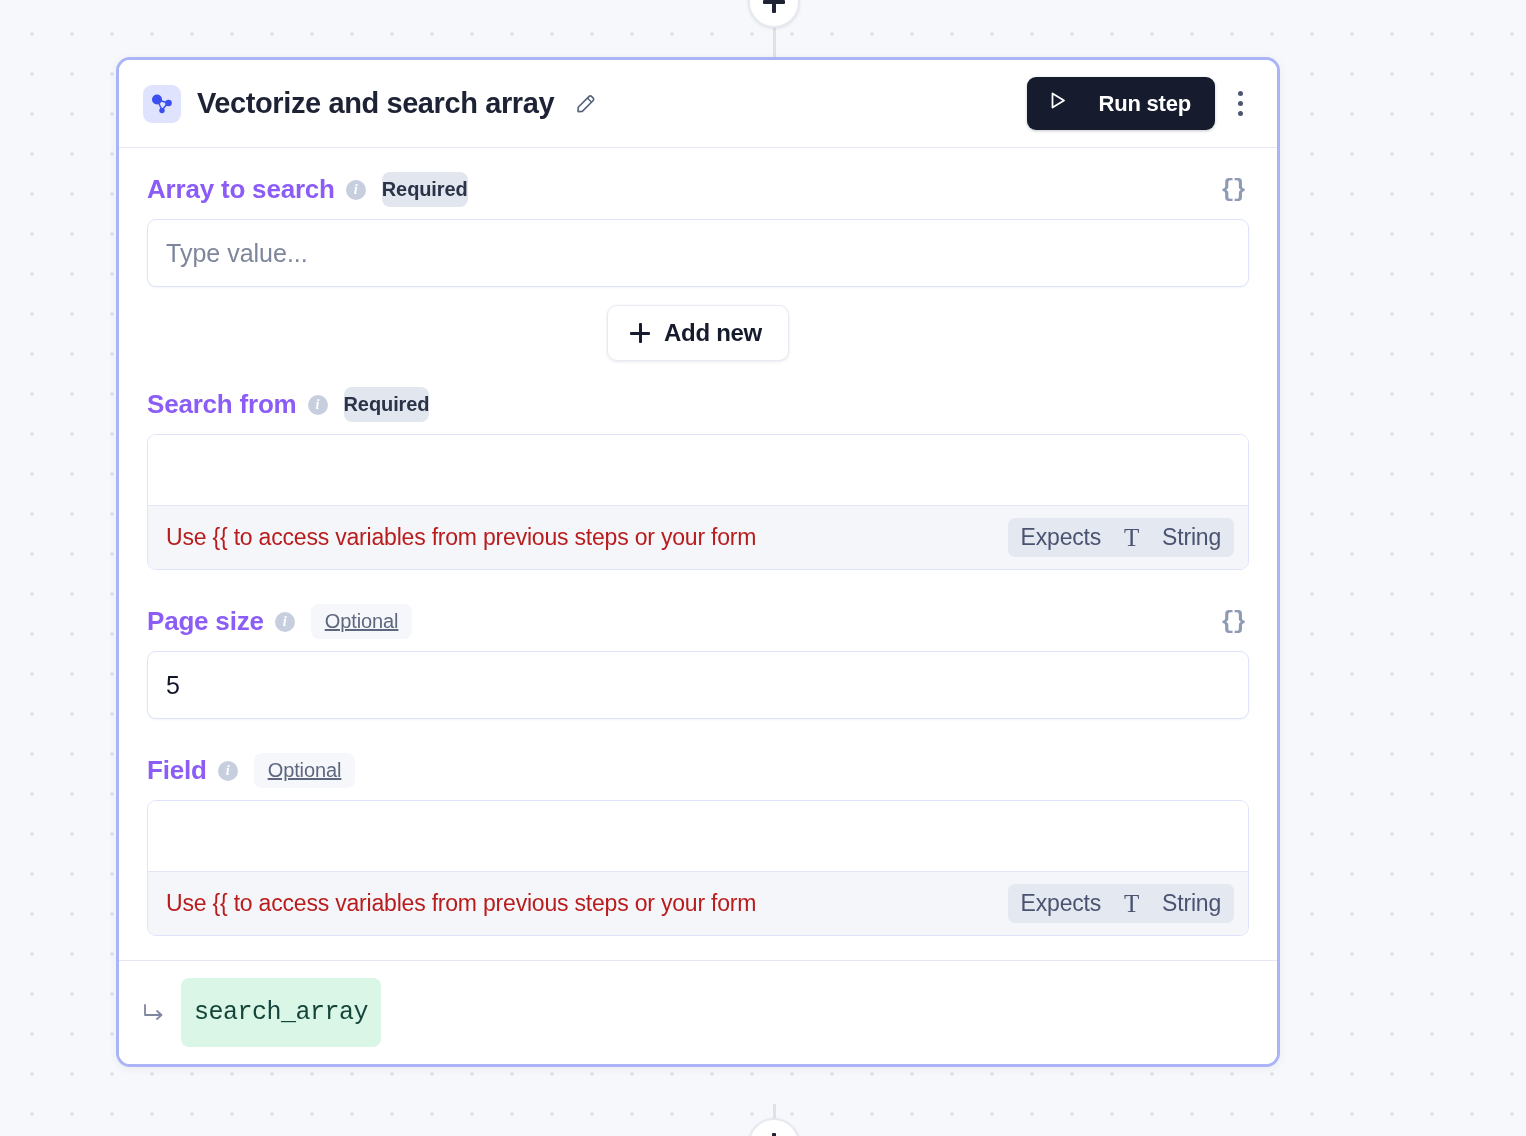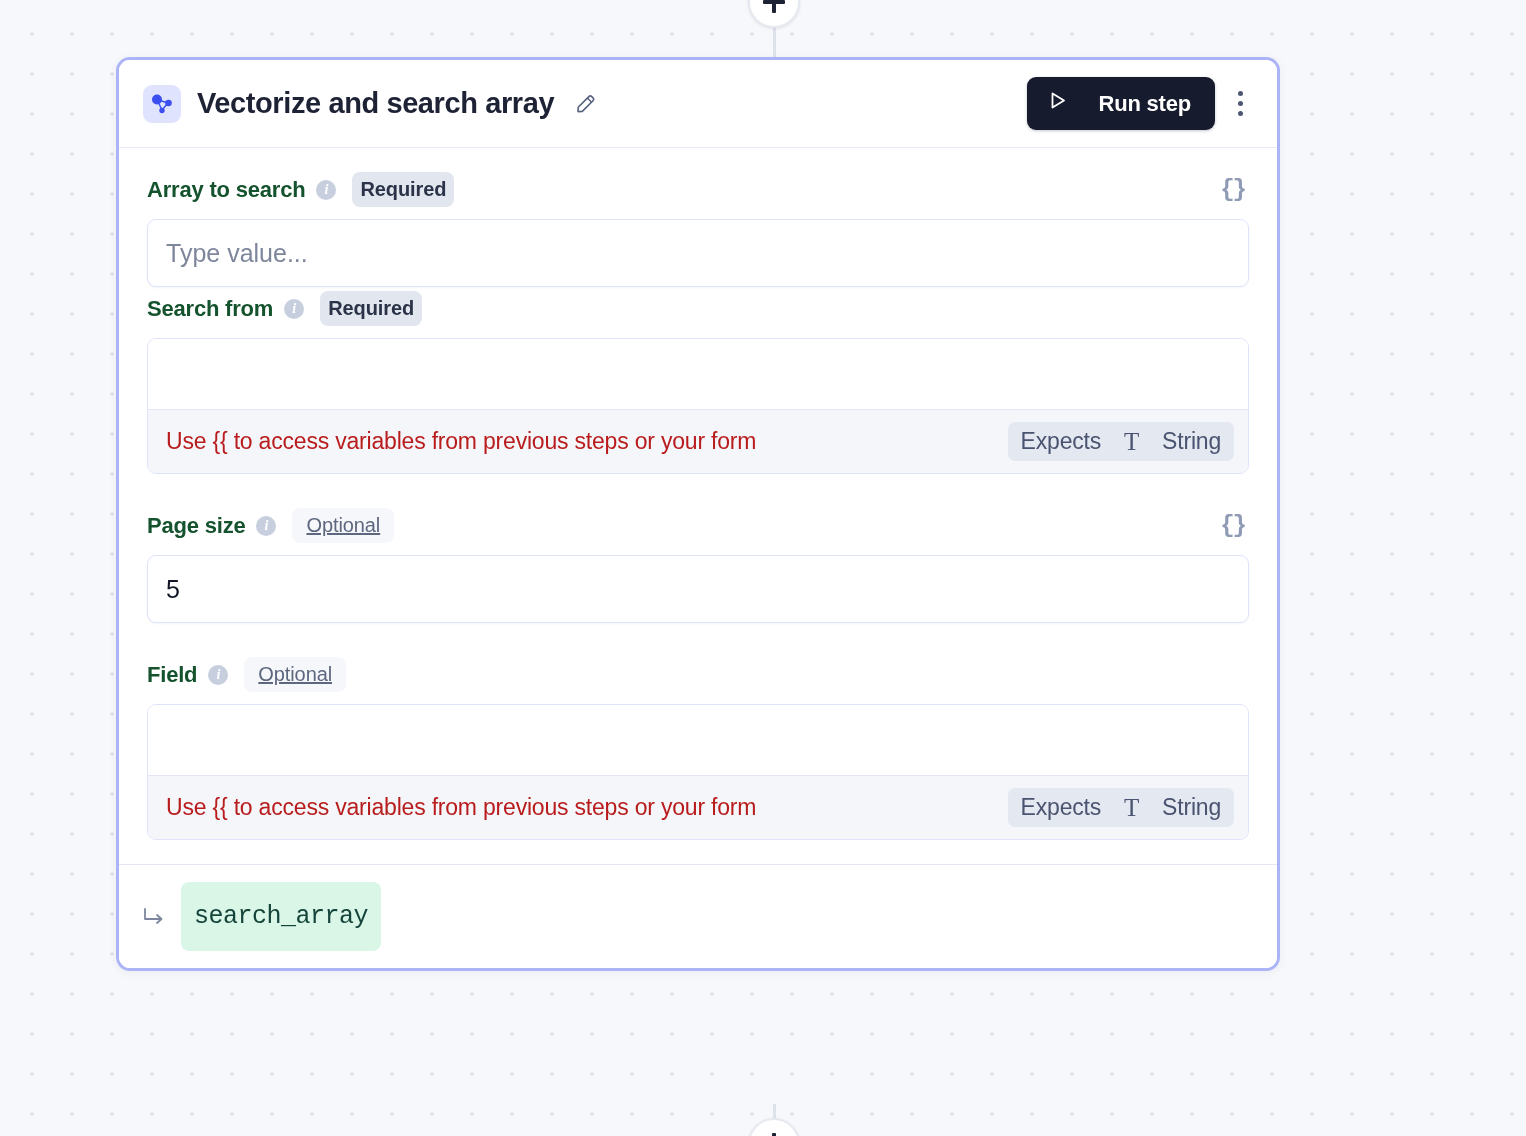--- a/index.html
+++ b/index.html
@@ -123,23 +123,23 @@
   
   .card-body { padding: 24px 28px 20px 28px; }
 
   .field-block { margin-bottom: 4px; }
 
   .field-label-row {
     display: flex; align-items: center;
     margin-bottom: 12px;
   }
   .field-label {
-    font-size: 22px;
-    font-weight: bold;
-    color: #14532d;
+    font-size: 26px;
+    font-weight: bold;
+    color: #8b5cf6;
     letter-spacing: -.2px;
   }
   .info-icon {
     margin-left: 11px;
     width: 20px; height: 20px;
     border-radius: 50%;
     background: #c7cfdf;
     color: #ffffff;
     font-size: 14px;
     font-weight: bold;
@@ -148,21 +148,21 @@
     display: flex; align-items: center; justify-content: center;
     line-height: 1;
   }
   .req-badge {
     margin-left: 16px;
     background: #e2e6ef;
     color: #2b3348;
     font-size: 20px;
     font-weight: bold;
     border-radius: 8px;
-    padding: 6px 8px;
+    padding: 6px 0;
     letter-spacing: -.1px;
   }
   .opt-badge {
     margin-left: 16px;
     background: #f6f7fa;
     color: #5d677f;
     font-size: 20px;
     font-weight: normal;
     border-radius: 8px;
     padding: 6px 14px;
@@ -348,20 +348,26 @@
         <span class="info-icon">i</span>
         <span class="req-badge">Required</span>
         <span class="label-spacer"></span>
         <span class="braces-icon">{}</span>
       </div>
       <div class="text-input input-shadow">
         <span class="placeholder">Type value...</span>
       </div>
     </div>
 
+    <div class="add-new-row">
+      <button class="add-new-btn">
+        <span class="plus-sm"></span>
+        <span>Add new</span>
+      </button>
+    </div>
 
     <div class="field-block">
       <div class="field-label-row">
         <span class="field-label">Search from</span>
         <span class="info-icon">i</span>
         <span class="req-badge">Required</span>
       </div>
       <div class="expr-field">
         <div class="expr-input">
           <span></span>

